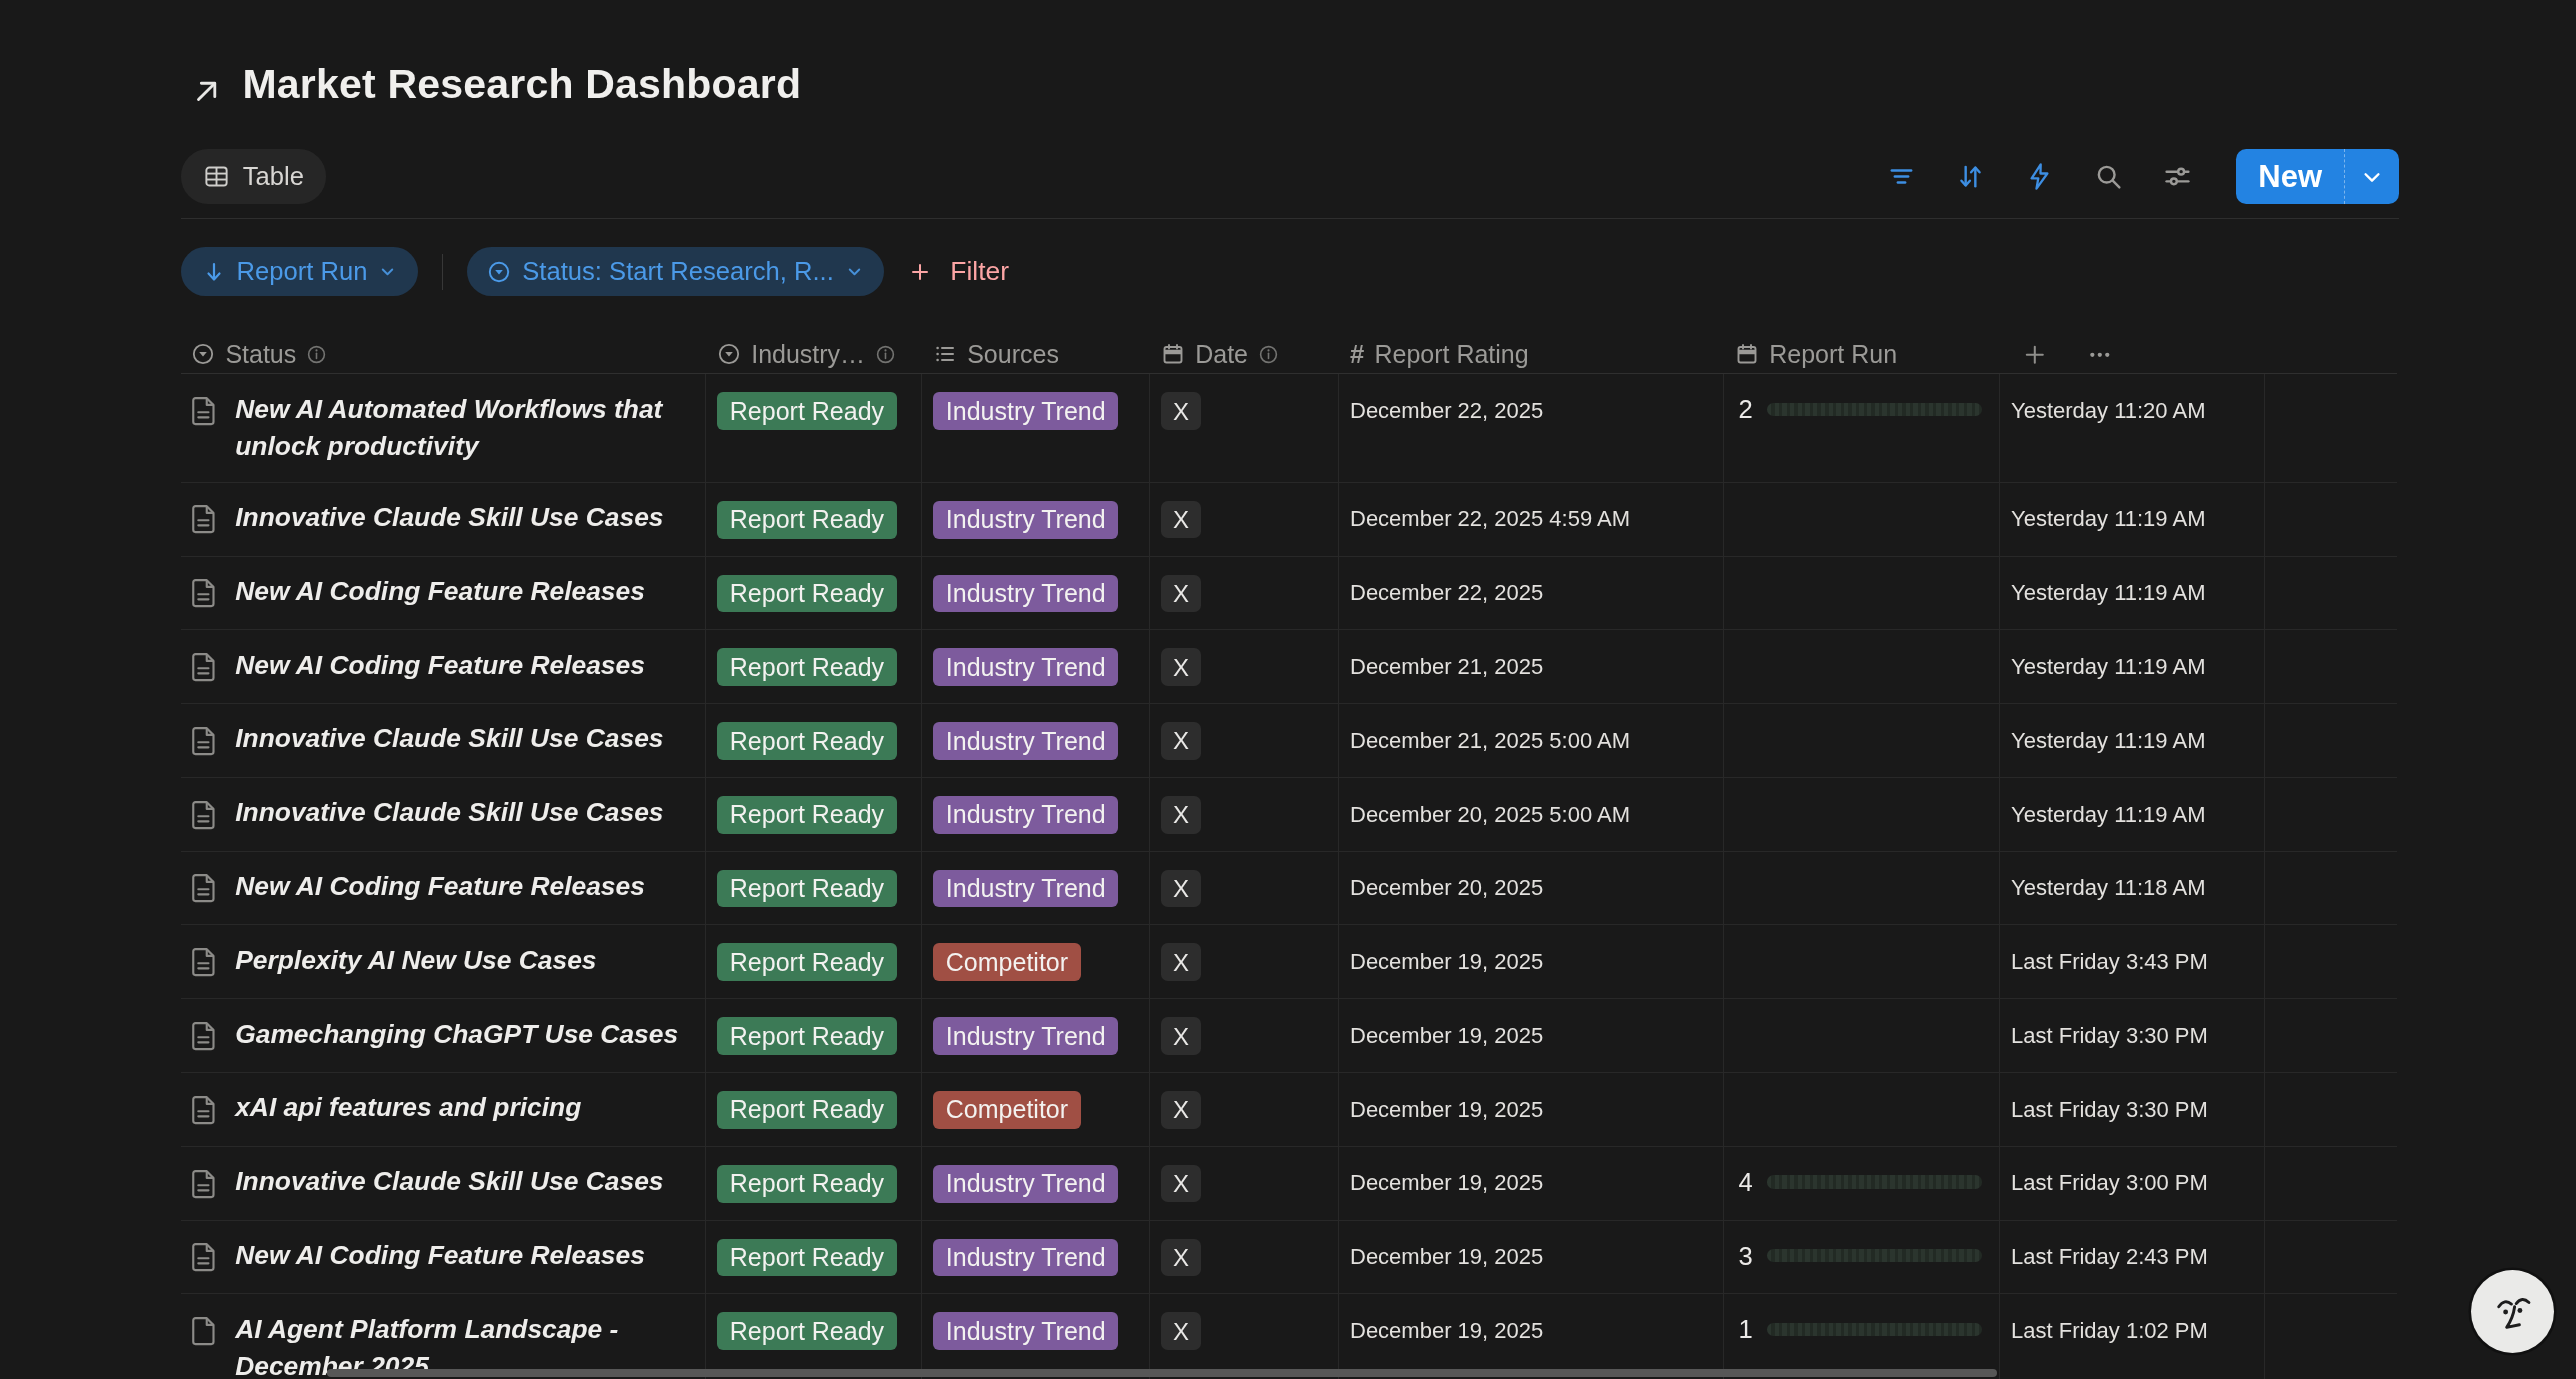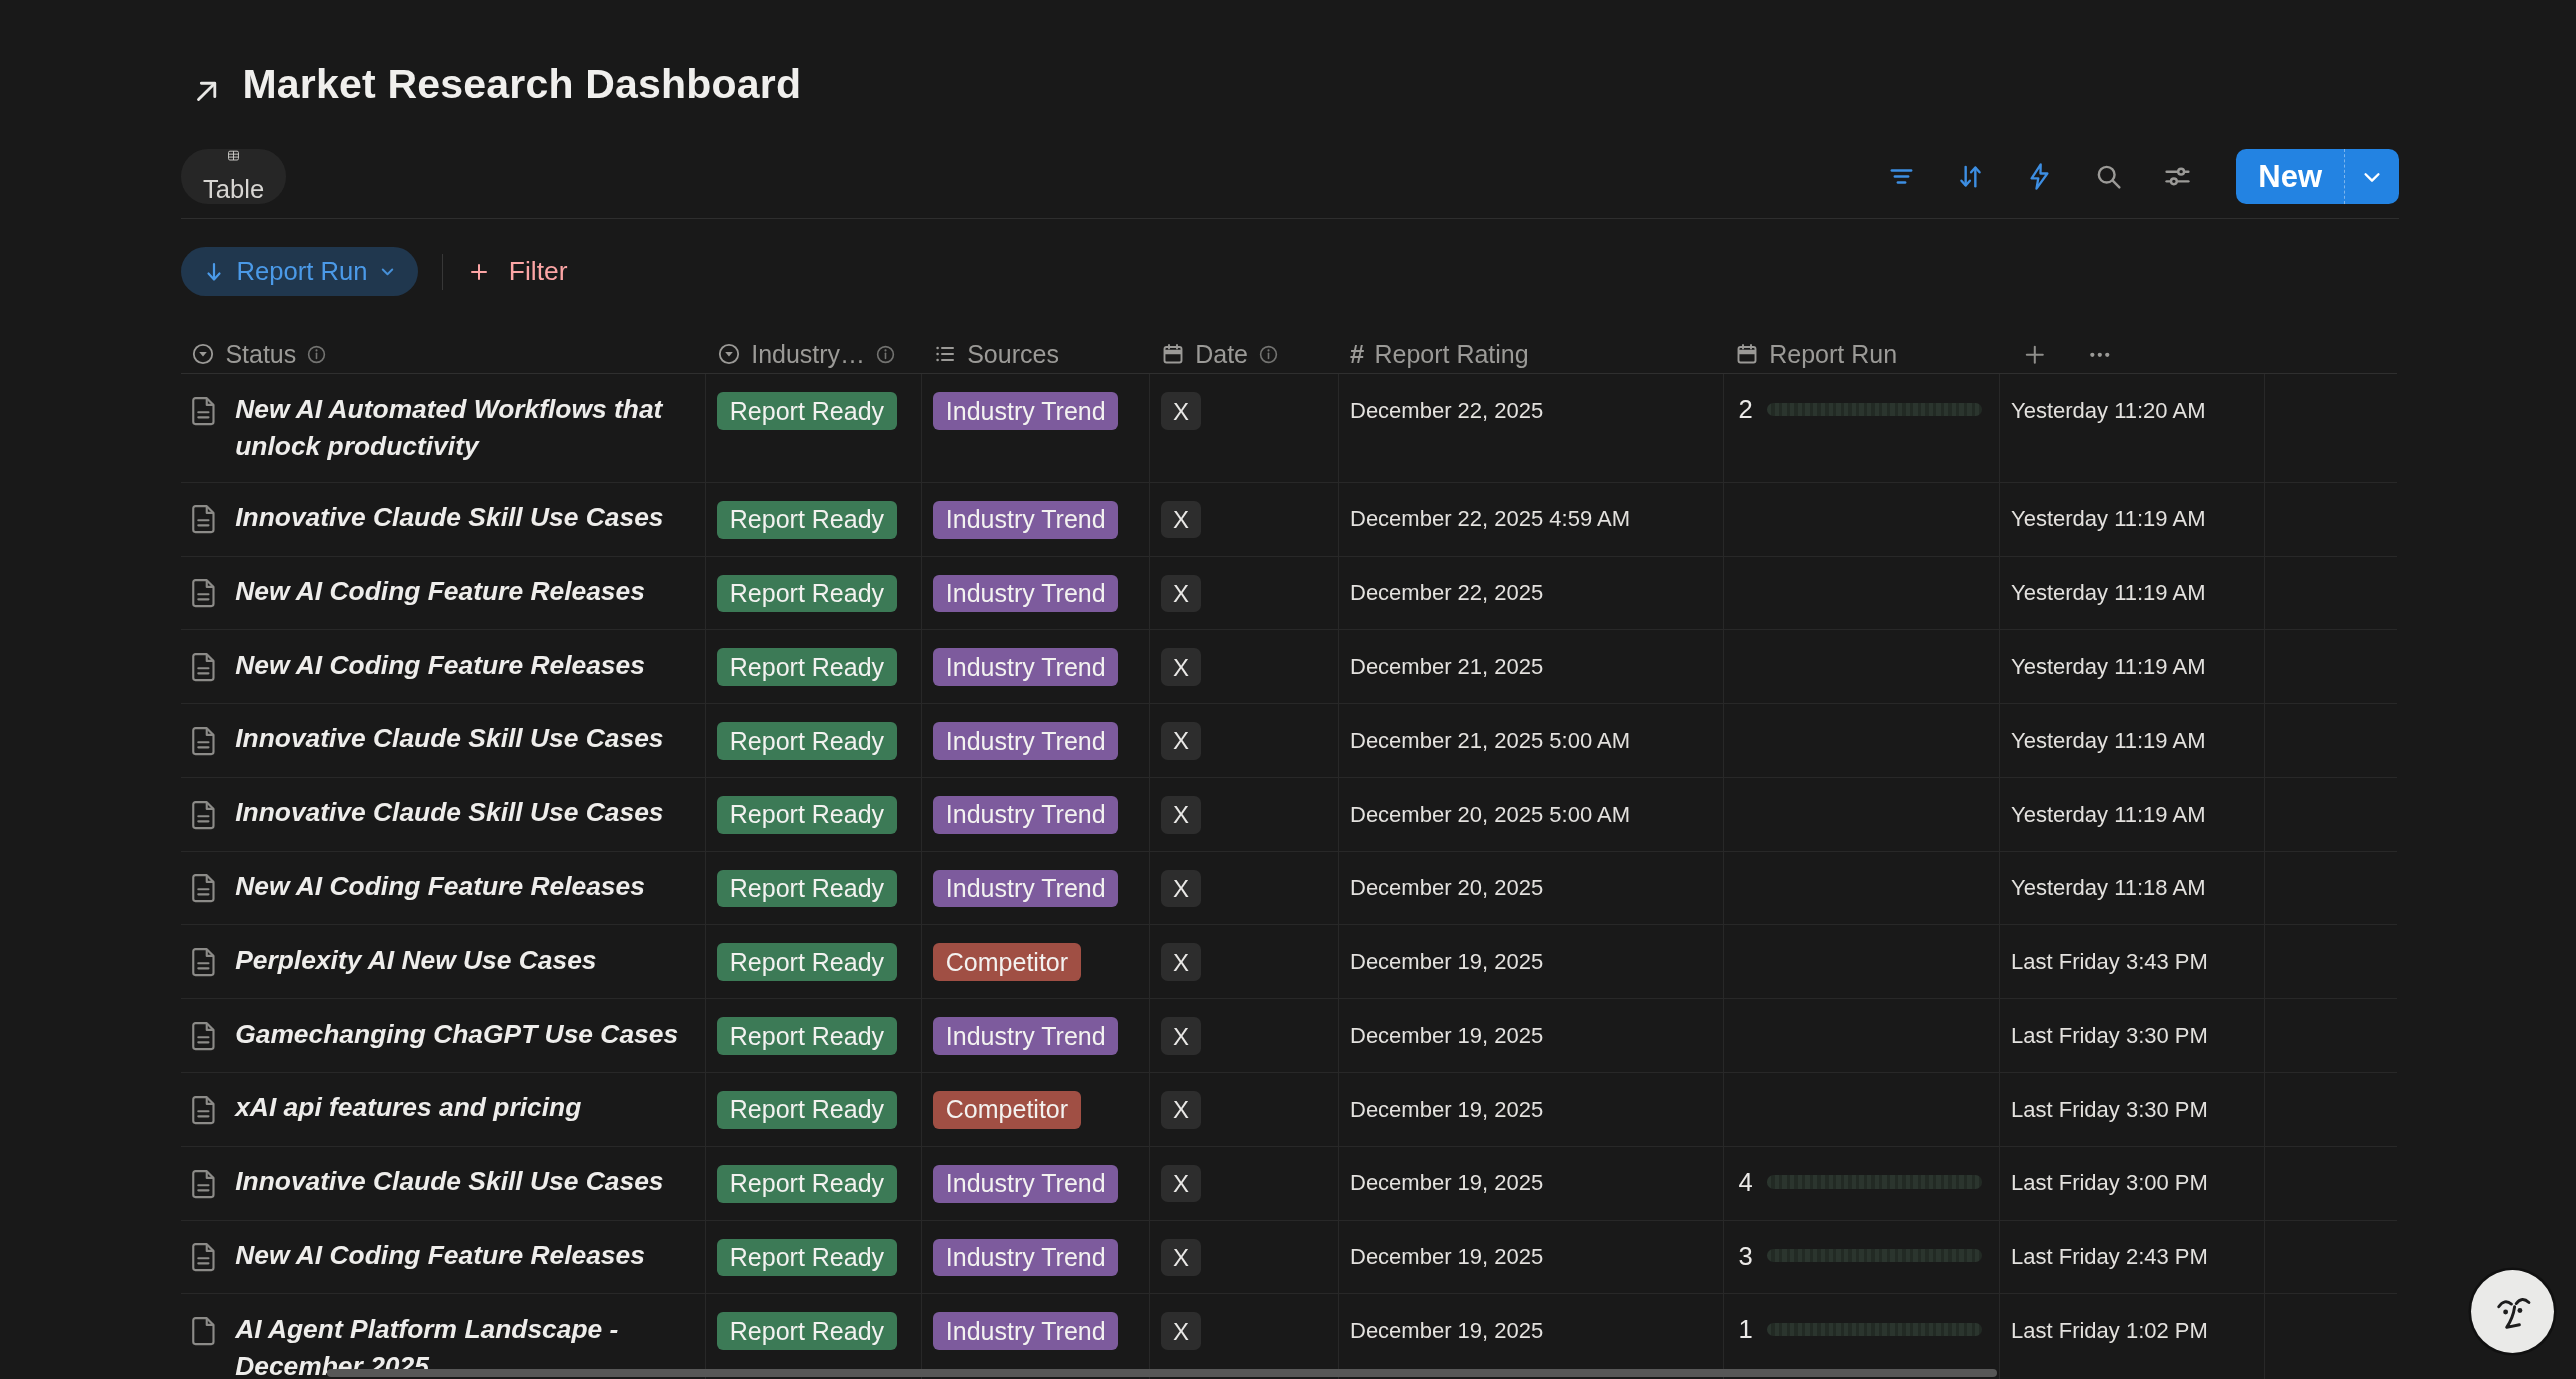--- a/index.html
+++ b/index.html
@@ -15,21 +15,21 @@
 
   
   .page-header { display: flex; align-items: flex-end; gap: 19px; padding-top: 61px; padding-left: 8.5px; }
   .title-arrow { width: 34px; height: 34px; color: #e8e7e5; flex: 0 0 auto; }
   h1.page-title { font-size: 41px; font-weight: 700; color: #f0efed; letter-spacing: 0.2px; }
 
   
   .view-bar { margin-top: 41px; display: flex; align-items: center; justify-content: space-between; }
   .view-tab {
     height: 55px; padding: 0 22px; border-radius: 27px; background: #262626;
-    display: flex; align-items: center; gap: 12.8px; font-size: 25.6px; color: #d8d6d3; cursor: default; flex-direction: column;
+    display: flex; align-items: center; gap: 12.8px; font-size: 25.6px; color: #d8d6d3; cursor: default;
   }
   .view-tab svg { width: 27px; height: 27px; }
   .actions { display: flex; align-items: center; gap: 38px; }
   .tool-icon { width: 31px; height: 31px; display: flex; align-items: center; justify-content: center; }
   .tool-icon svg { width: 29px; height: 29px; }
   .icon-blue { color: #3d8ee2; }
   .icon-gray { color: #9b9a97; }
   .new-btn { display: flex; align-items: stretch; height: 55px; border-radius: 10.2px; overflow: hidden; background: #2383e2; color: #fff; margin-left: 5.1px; }
   .new-btn-main { display: flex; align-items: center; padding: 0 22px; font-size: 31px; font-weight: 700; }
   .new-btn-chevron { display: flex; align-items: center; padding: 0 16px; border-left: 0.9px dashed rgba(255,255,255,.4); }
@@ -161,20 +161,30 @@
       <svg viewBox="0 0 24 24" fill="none" stroke="currentColor" stroke-width="2.2" stroke-linecap="round" stroke-linejoin="round">
           <line x1="12" y1="4" x2="12" y2="19"></line>
           <polyline points="6.5,13.5 12,19.5 17.5,13.5"></polyline>
         </svg>
       <span>Report Run</span>
       <svg class="chev" viewBox="0 0 24 24" fill="none" stroke="currentColor" stroke-width="2.4" stroke-linecap="round" stroke-linejoin="round">
           <polyline points="6,9.5 12,15.5 18,9.5"></polyline>
         </svg>
     </div>
     <div class="vdivider"></div>
+    <div class="chip">
+      <svg viewBox="0 0 24 24" fill="none" stroke="currentColor" stroke-width="1.9">
+          <circle cx="12" cy="12" r="9.2"></circle>
+          <path d="M8.2 10 L15.8 10 L12 14.6 Z" fill="currentColor" stroke="none"></path>
+        </svg>
+      <span>Status: Start Research, R...</span>
+      <svg class="chev" viewBox="0 0 24 24" fill="none" stroke="currentColor" stroke-width="2.4" stroke-linecap="round" stroke-linejoin="round">
+          <polyline points="6,9.5 12,15.5 18,9.5"></polyline>
+        </svg>
+    </div>
     <div class="add-filter">
       <svg width="24" height="24" viewBox="0 0 24 24" fill="none" stroke="currentColor" stroke-width="2" stroke-linecap="round">
           <line x1="12" y1="5" x2="12" y2="19"></line>
           <line x1="5" y1="12" x2="19" y2="12"></line>
         </svg>
       <span>Filter</span>
     </div>
   </div>
 
   <div class="table">

